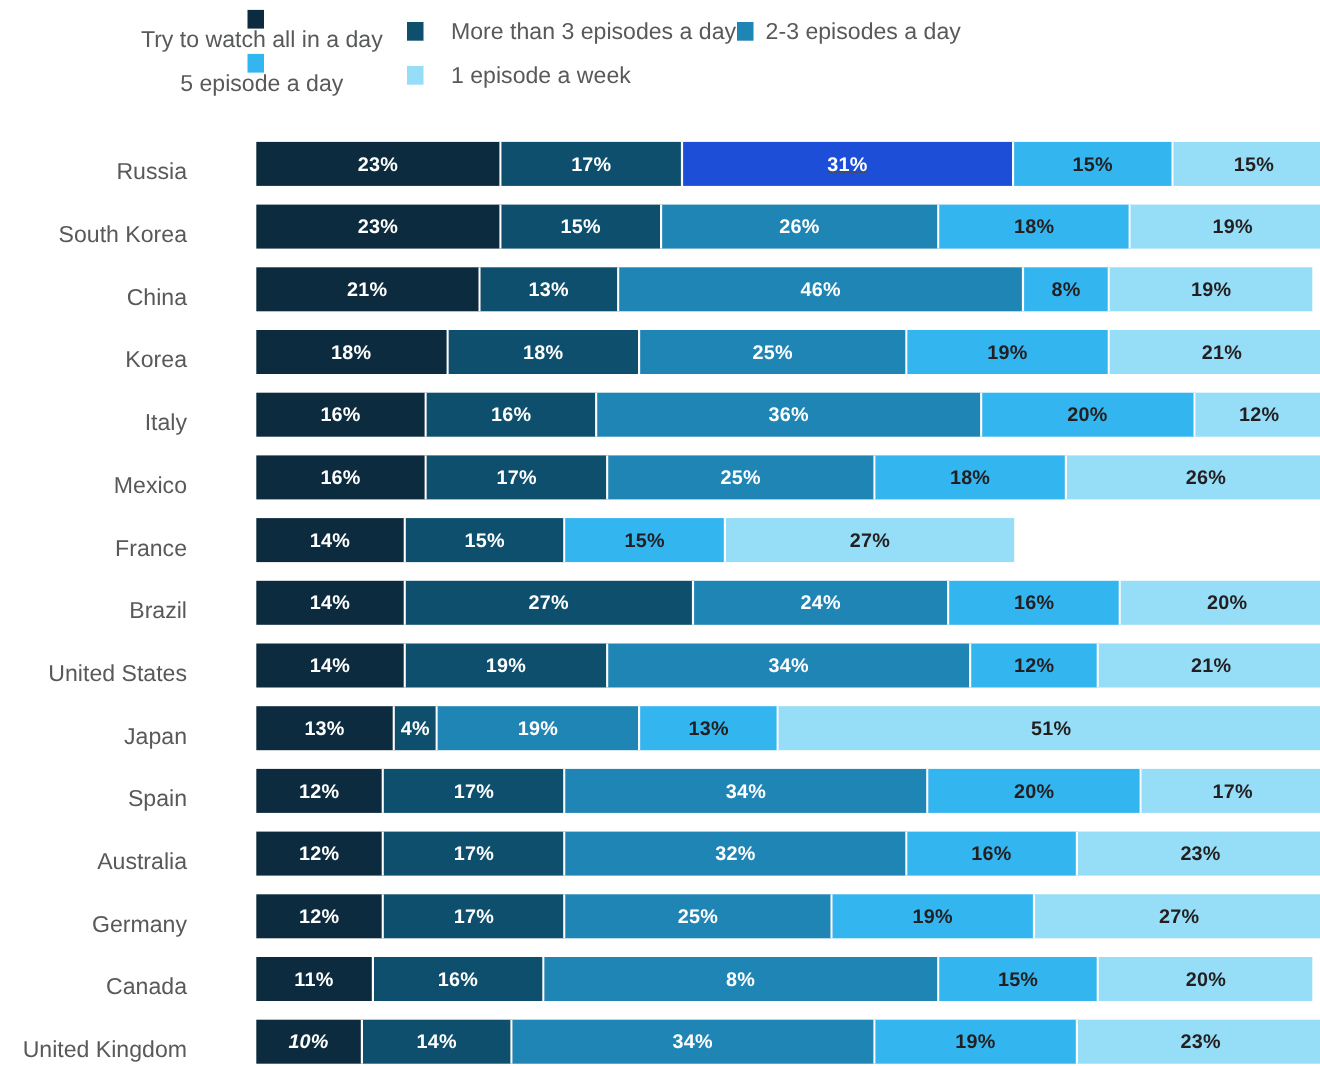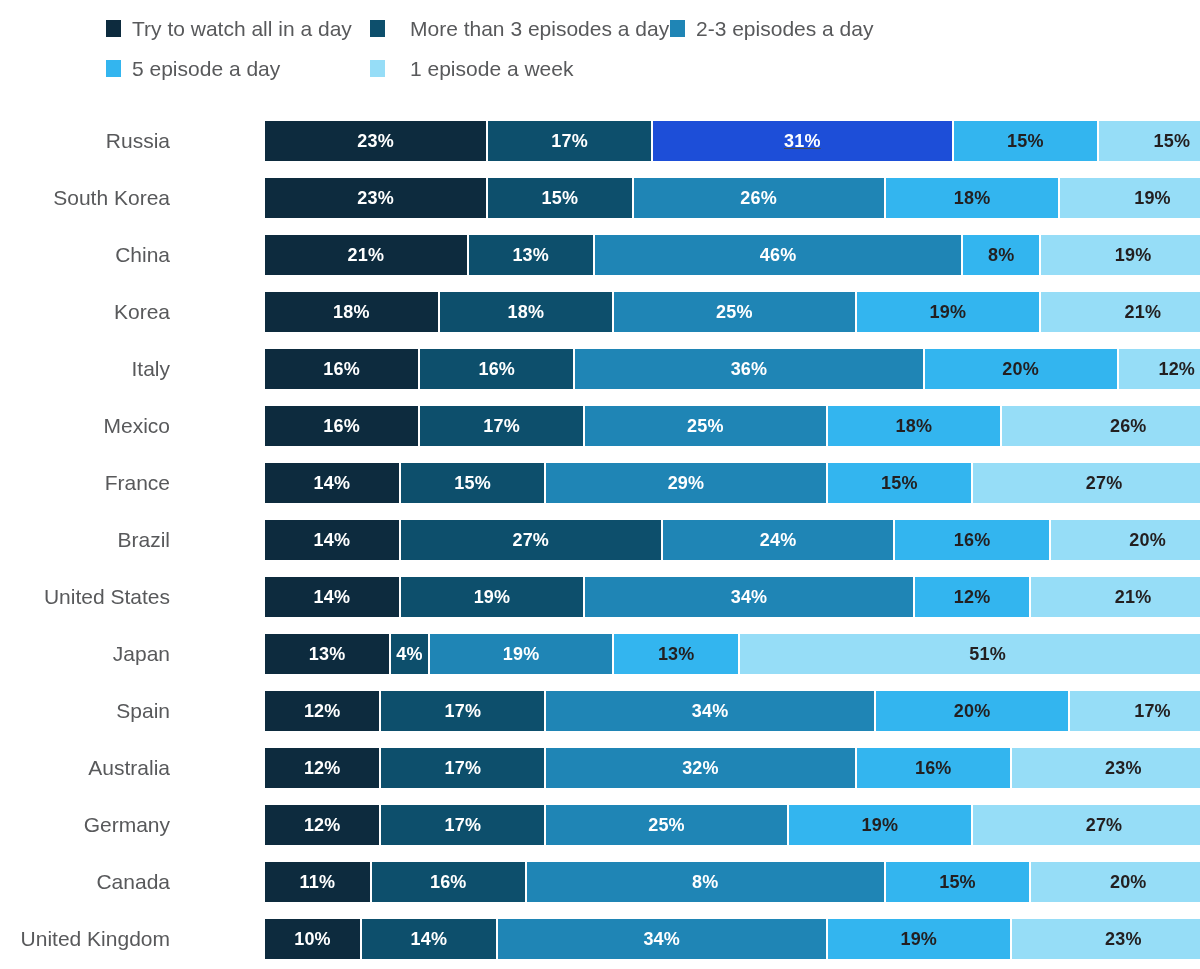--- a/index.html
+++ b/index.html
@@ -34,21 +34,21 @@
   .legend-row {
     display: flex;
     align-items: center;
     height: 40px;
   }
   .legend-item {
     display: flex;
     align-items: center;
     box-sizing: border-box;
   }
-  .legend-item.slot-1 { width: 370px; padding-left: 106px; }
+  .legend-item.slot-1 { width: 370px; padding-left: 106px; flex-direction: column; }
   .legend-item.slot-2 { width: 300px; padding-left: 0px; gap: 14px; }
   .legend-item.slot-3 { width: 280px; padding-left: 0px; }
   .legend-swatch {
     width: 15px;
     height: 17px;
     flex: 0 0 auto;
     margin-right: 11px;
   }
   .legend-label {
     font-size: 21px;
@@ -59,23 +59,22 @@
 
   
   .plot {
     position: absolute;
     left: 0;
     top: 112px;
     width: 1200px;
   }
   .bar-row {
     display: flex;
-    align-items: center;
+    align-items: flex-end;
     height: 57px;
-    gap: 32px;
   }
   .row-label {
     width: 190px;
     flex: 0 0 190px;
     text-align: right;
     padding-right: 20px;
     box-sizing: border-box;
     font-size: 21px;
     color: #58595b;
     white-space: nowrap;
@@ -267,23 +266,20 @@
       </div>
       <div class="bar-row">
         <div class="row-label">France</div>
         <div class="bar-track">
           <div class="seg c0" style="background: rgb(13, 43, 62); width: 135.8px; flex: 0 0 135.8px;">
             <span class="seg-value">14%</span>
           </div>
           <div class="seg c1" style="background: rgb(13, 79, 108); width: 145.5px; flex: 0 0 145.5px;">
             <span class="seg-value">15%</span>
           </div>
-          <div class="seg c2" style="background: rgb(31, 133, 181); width: 281.3px; flex: 0 0 281.3px;">
-            <span class="seg-value">29%</span>
-          </div>
           <div class="seg c3" style="background: rgb(51, 181, 239); width: 145.5px; flex: 0 0 145.5px;">
             <span class="seg-value">15%</span>
           </div>
           <div class="seg c4" style="background: rgb(150, 221, 247); width: 261.9px; flex: 0 0 261.9px;">
             <span class="seg-value">27%</span>
           </div>
         </div>
       </div>
       <div class="bar-row">
         <div class="row-label">Brazil</div>
@@ -421,21 +417,21 @@
             <span class="seg-value">15%</span>
           </div>
           <div class="seg c4" style="background: rgb(150, 221, 247); width: 194px; flex: 0 0 194px;">
             <span class="seg-value">20%</span>
           </div>
         </div>
       </div>
       <div class="bar-row">
         <div class="row-label">United Kingdom</div>
         <div class="bar-track">
-          <div class="seg c0" style="background: rgb(13, 43, 62); width: 97px; flex: 0 0 97px;">
+          <div class="seg c0" style="background: rgb(13, 43, 62); width: 97px; flex: 0 0 97px; font-style: italic;">
             <span class="seg-value">10%</span>
           </div>
           <div class="seg c1" style="background: rgb(13, 79, 108); width: 135.8px; flex: 0 0 135.8px;">
             <span class="seg-value">14%</span>
           </div>
           <div class="seg c2" style="background: rgb(31, 133, 181); width: 329.8px; flex: 0 0 329.8px;">
             <span class="seg-value">34%</span>
           </div>
           <div class="seg c3" style="background: rgb(51, 181, 239); width: 184.3px; flex: 0 0 184.3px;">
             <span class="seg-value">19%</span>

